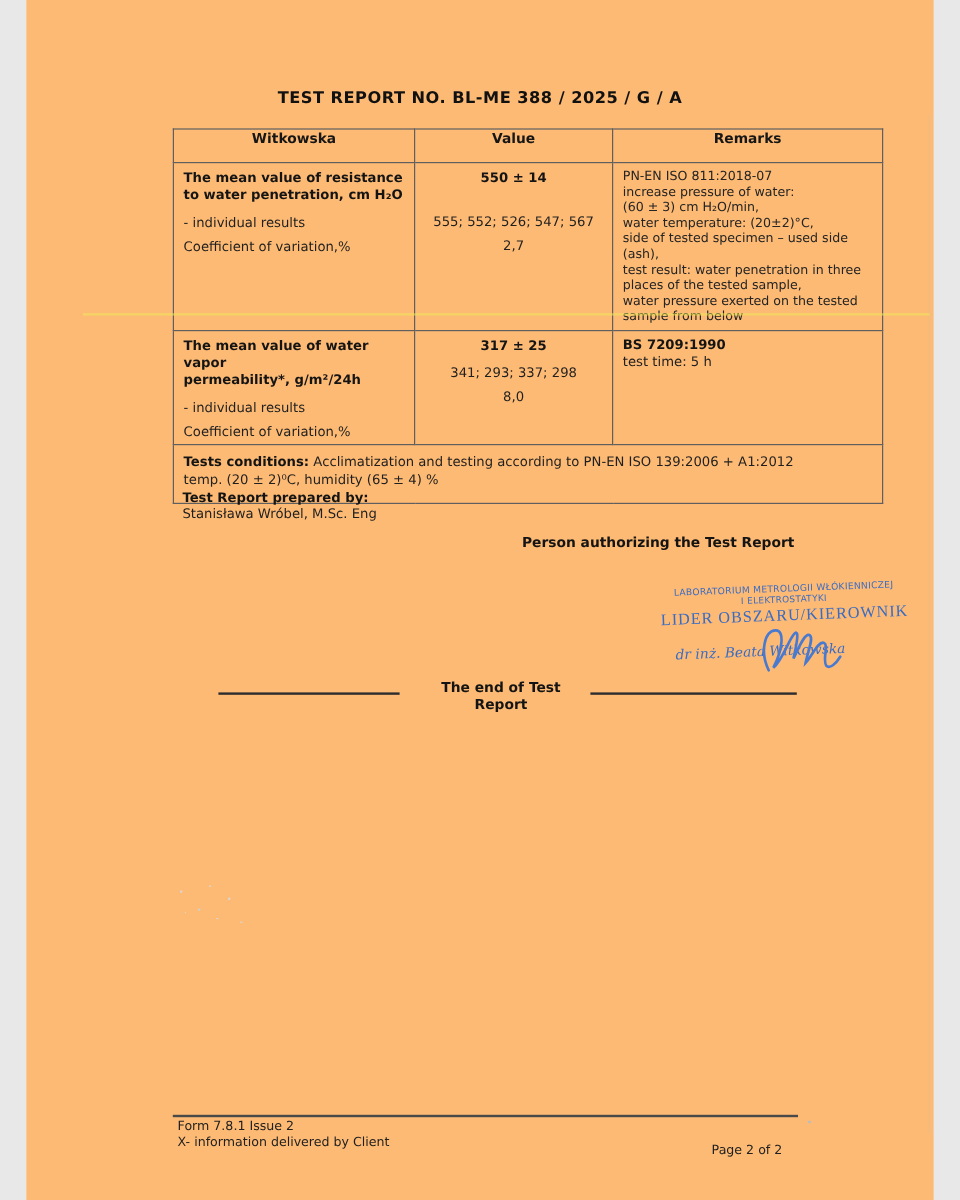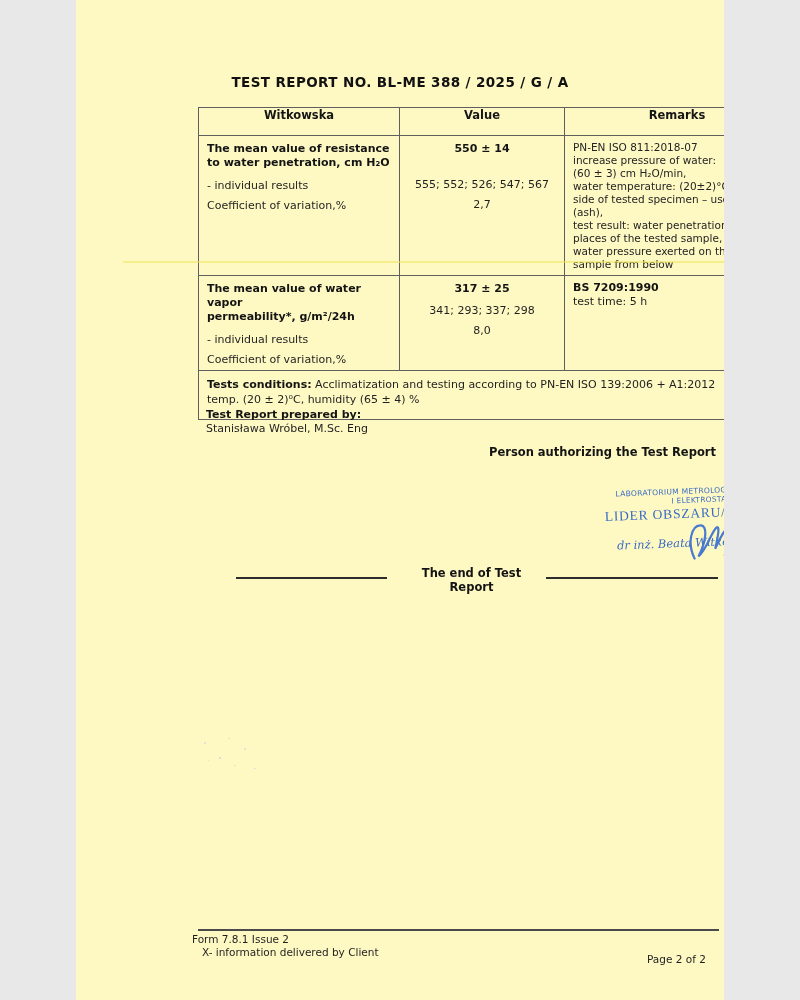--- a/index.html
+++ b/index.html
@@ -1,21 +1,21 @@
 <!DOCTYPE html>
 <html><head>
 <meta charset="utf-8">
 <style>
   * { margin: 0; padding: 0; box-sizing: border-box; }
   html, body { background: #e8e8e8; }
   .page {
     position: relative;
-    width: 648px;
+    width: 756px;
     height: 1000px;
-    background: #fef9c3;
+    background: #fdba74;
     font-family: "DejaVu Sans", "Liberation Sans", sans-serif;
     color: #1f1f1f;
     overflow: hidden;
     margin: 0 auto;
   }
 
   
   .doc-title {
     position: absolute;
     top: 74px; left: 0; width: 100%;
@@ -131,21 +131,21 @@
   .endline-text {
     position: absolute; left: 323px; top: 566px; width: 145px;
     text-align: center; font-size: 11.5px; font-weight: bold; color: #141414;
   }
 
   
   .footer-rule {
     position: absolute; left: 122px; top: 929px;
     width: 521px; height: 1.5px; background: #4a4a4a;
   }
-  .footer-form { position: absolute; left: 116px; top: 933px; font-size: 10.5px; }
+  .footer-form { position: absolute; left: 126px; top: 933px; font-size: 10.5px; }
   .footer-page { position: absolute; left: 571px; top: 933px; font-size: 10.5px; margin-top: 20px; }
   .footer-note { position: absolute; left: 126px; top: 946px; font-size: 10.5px; }
 
   
   .speck { position: absolute; background: #d9d9d9; border-radius: 50%; }
 </style>
 </head>
 <body>
 
 <div class="page">

